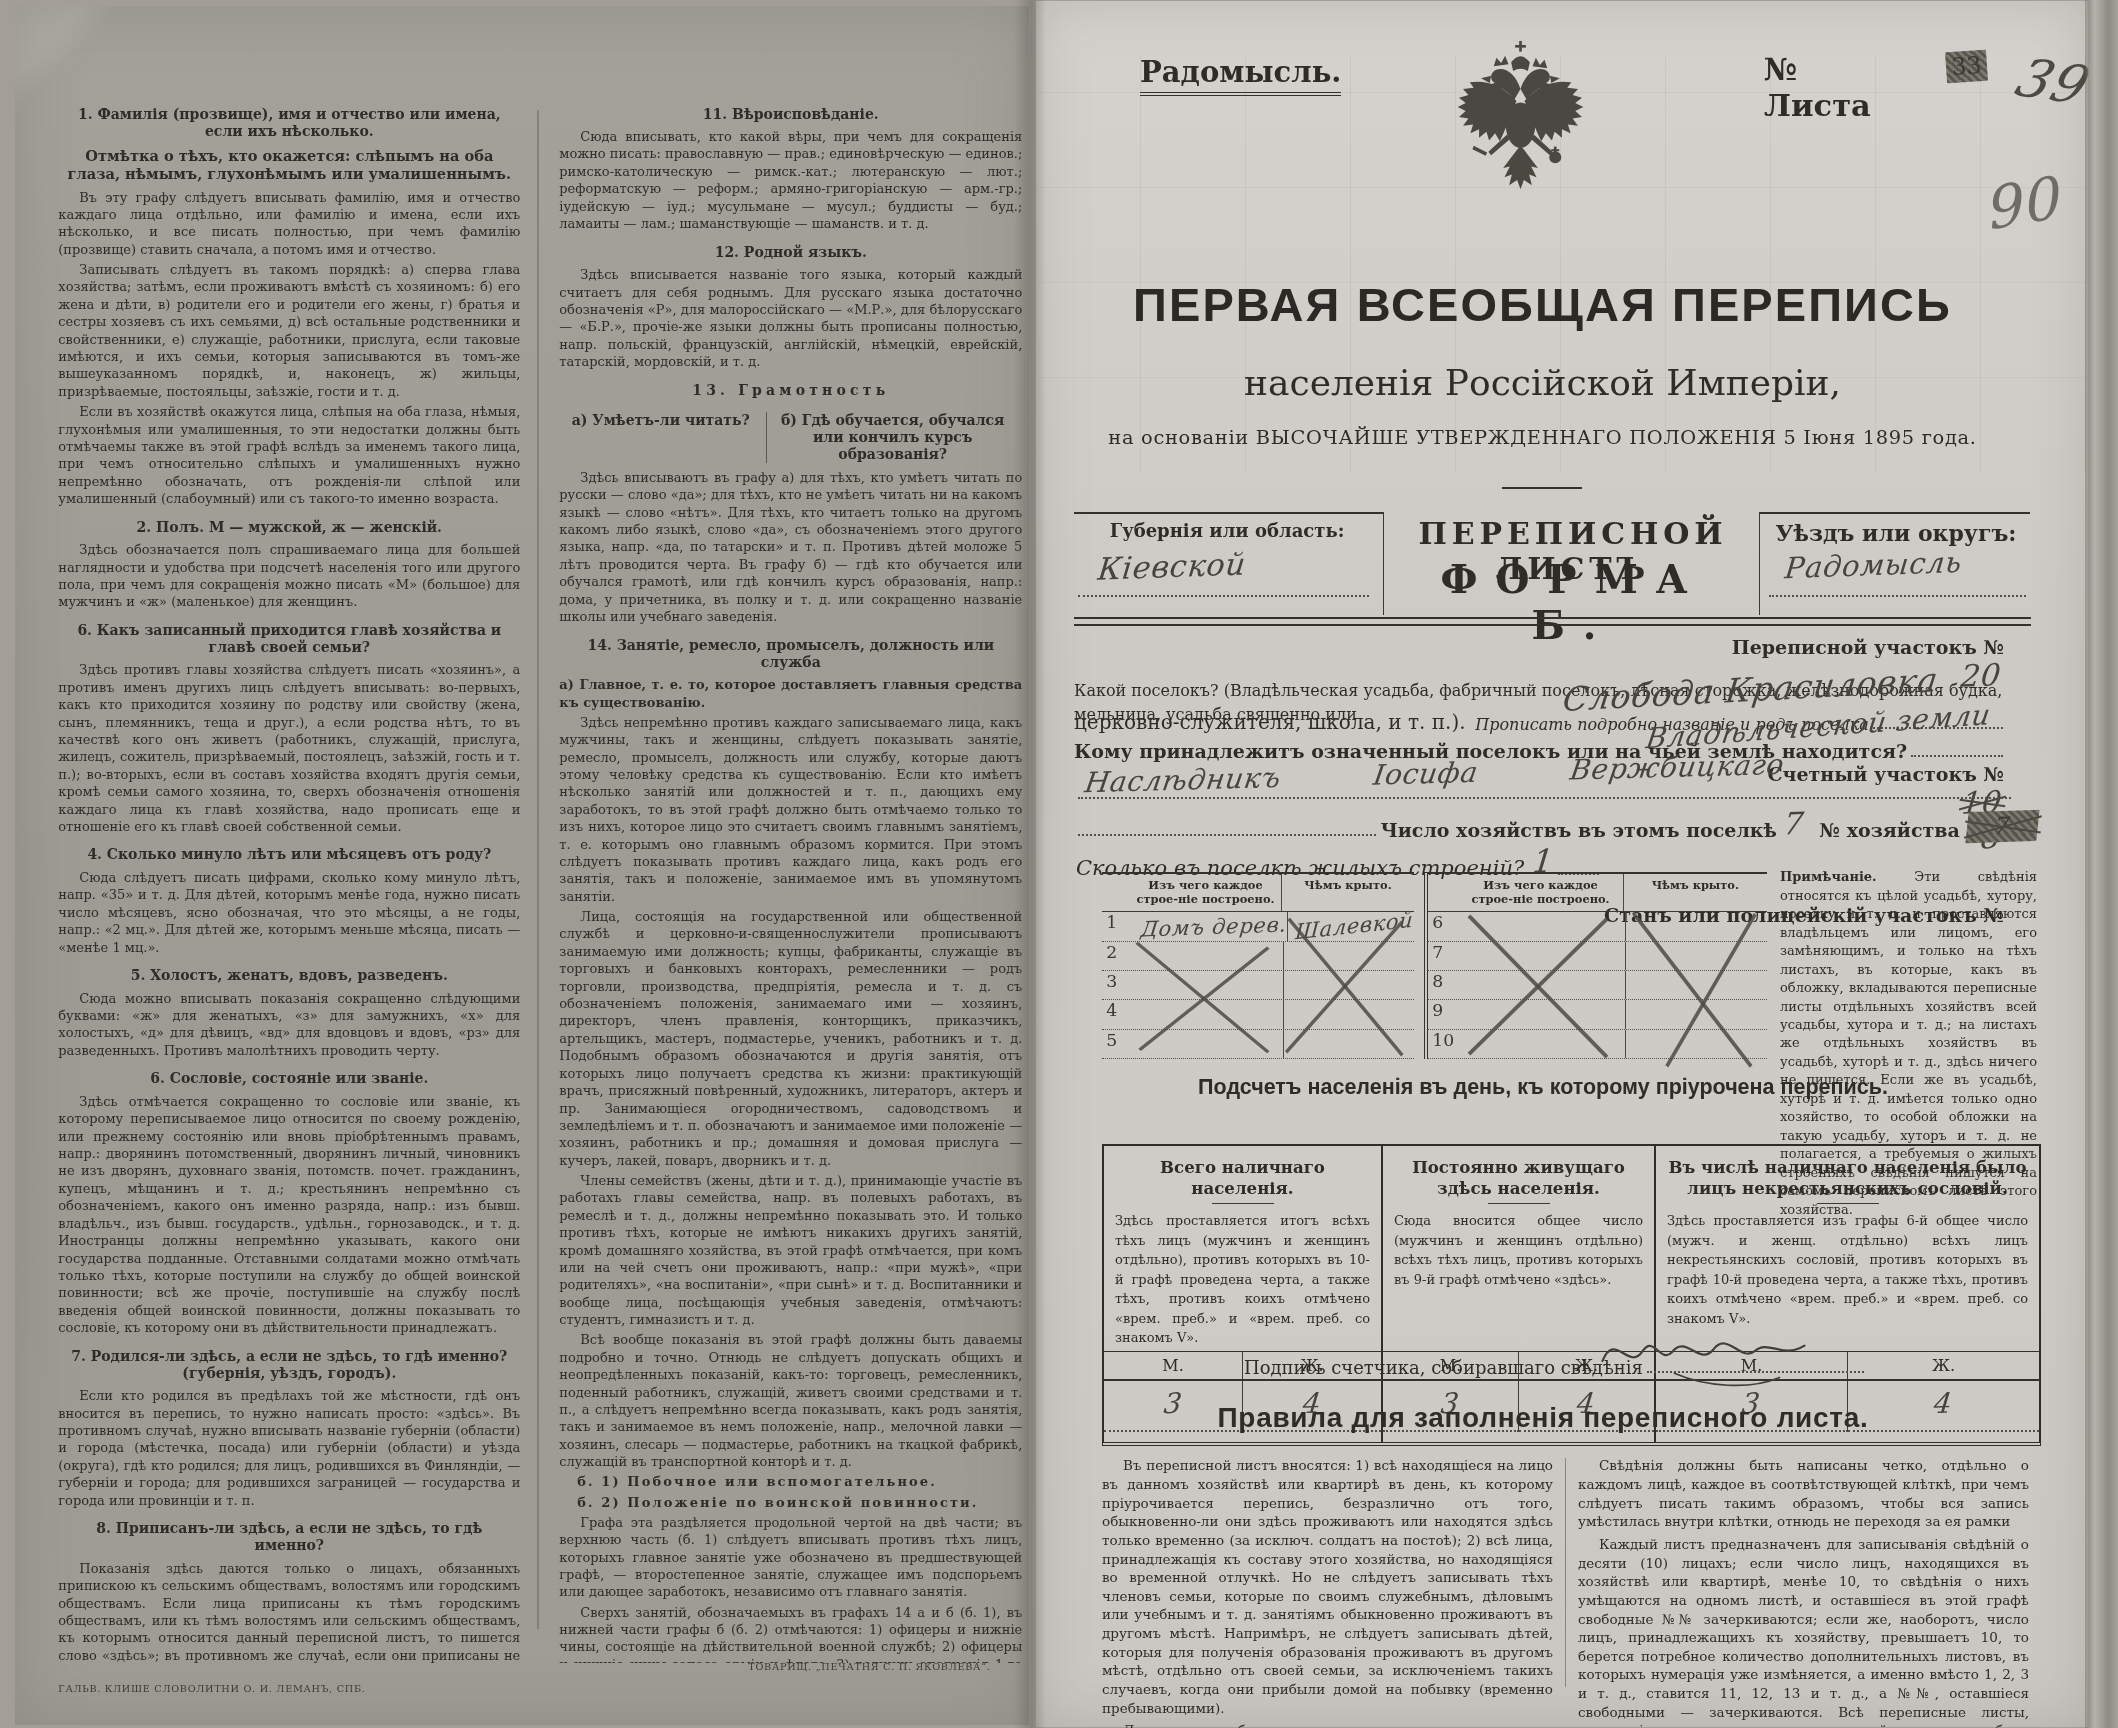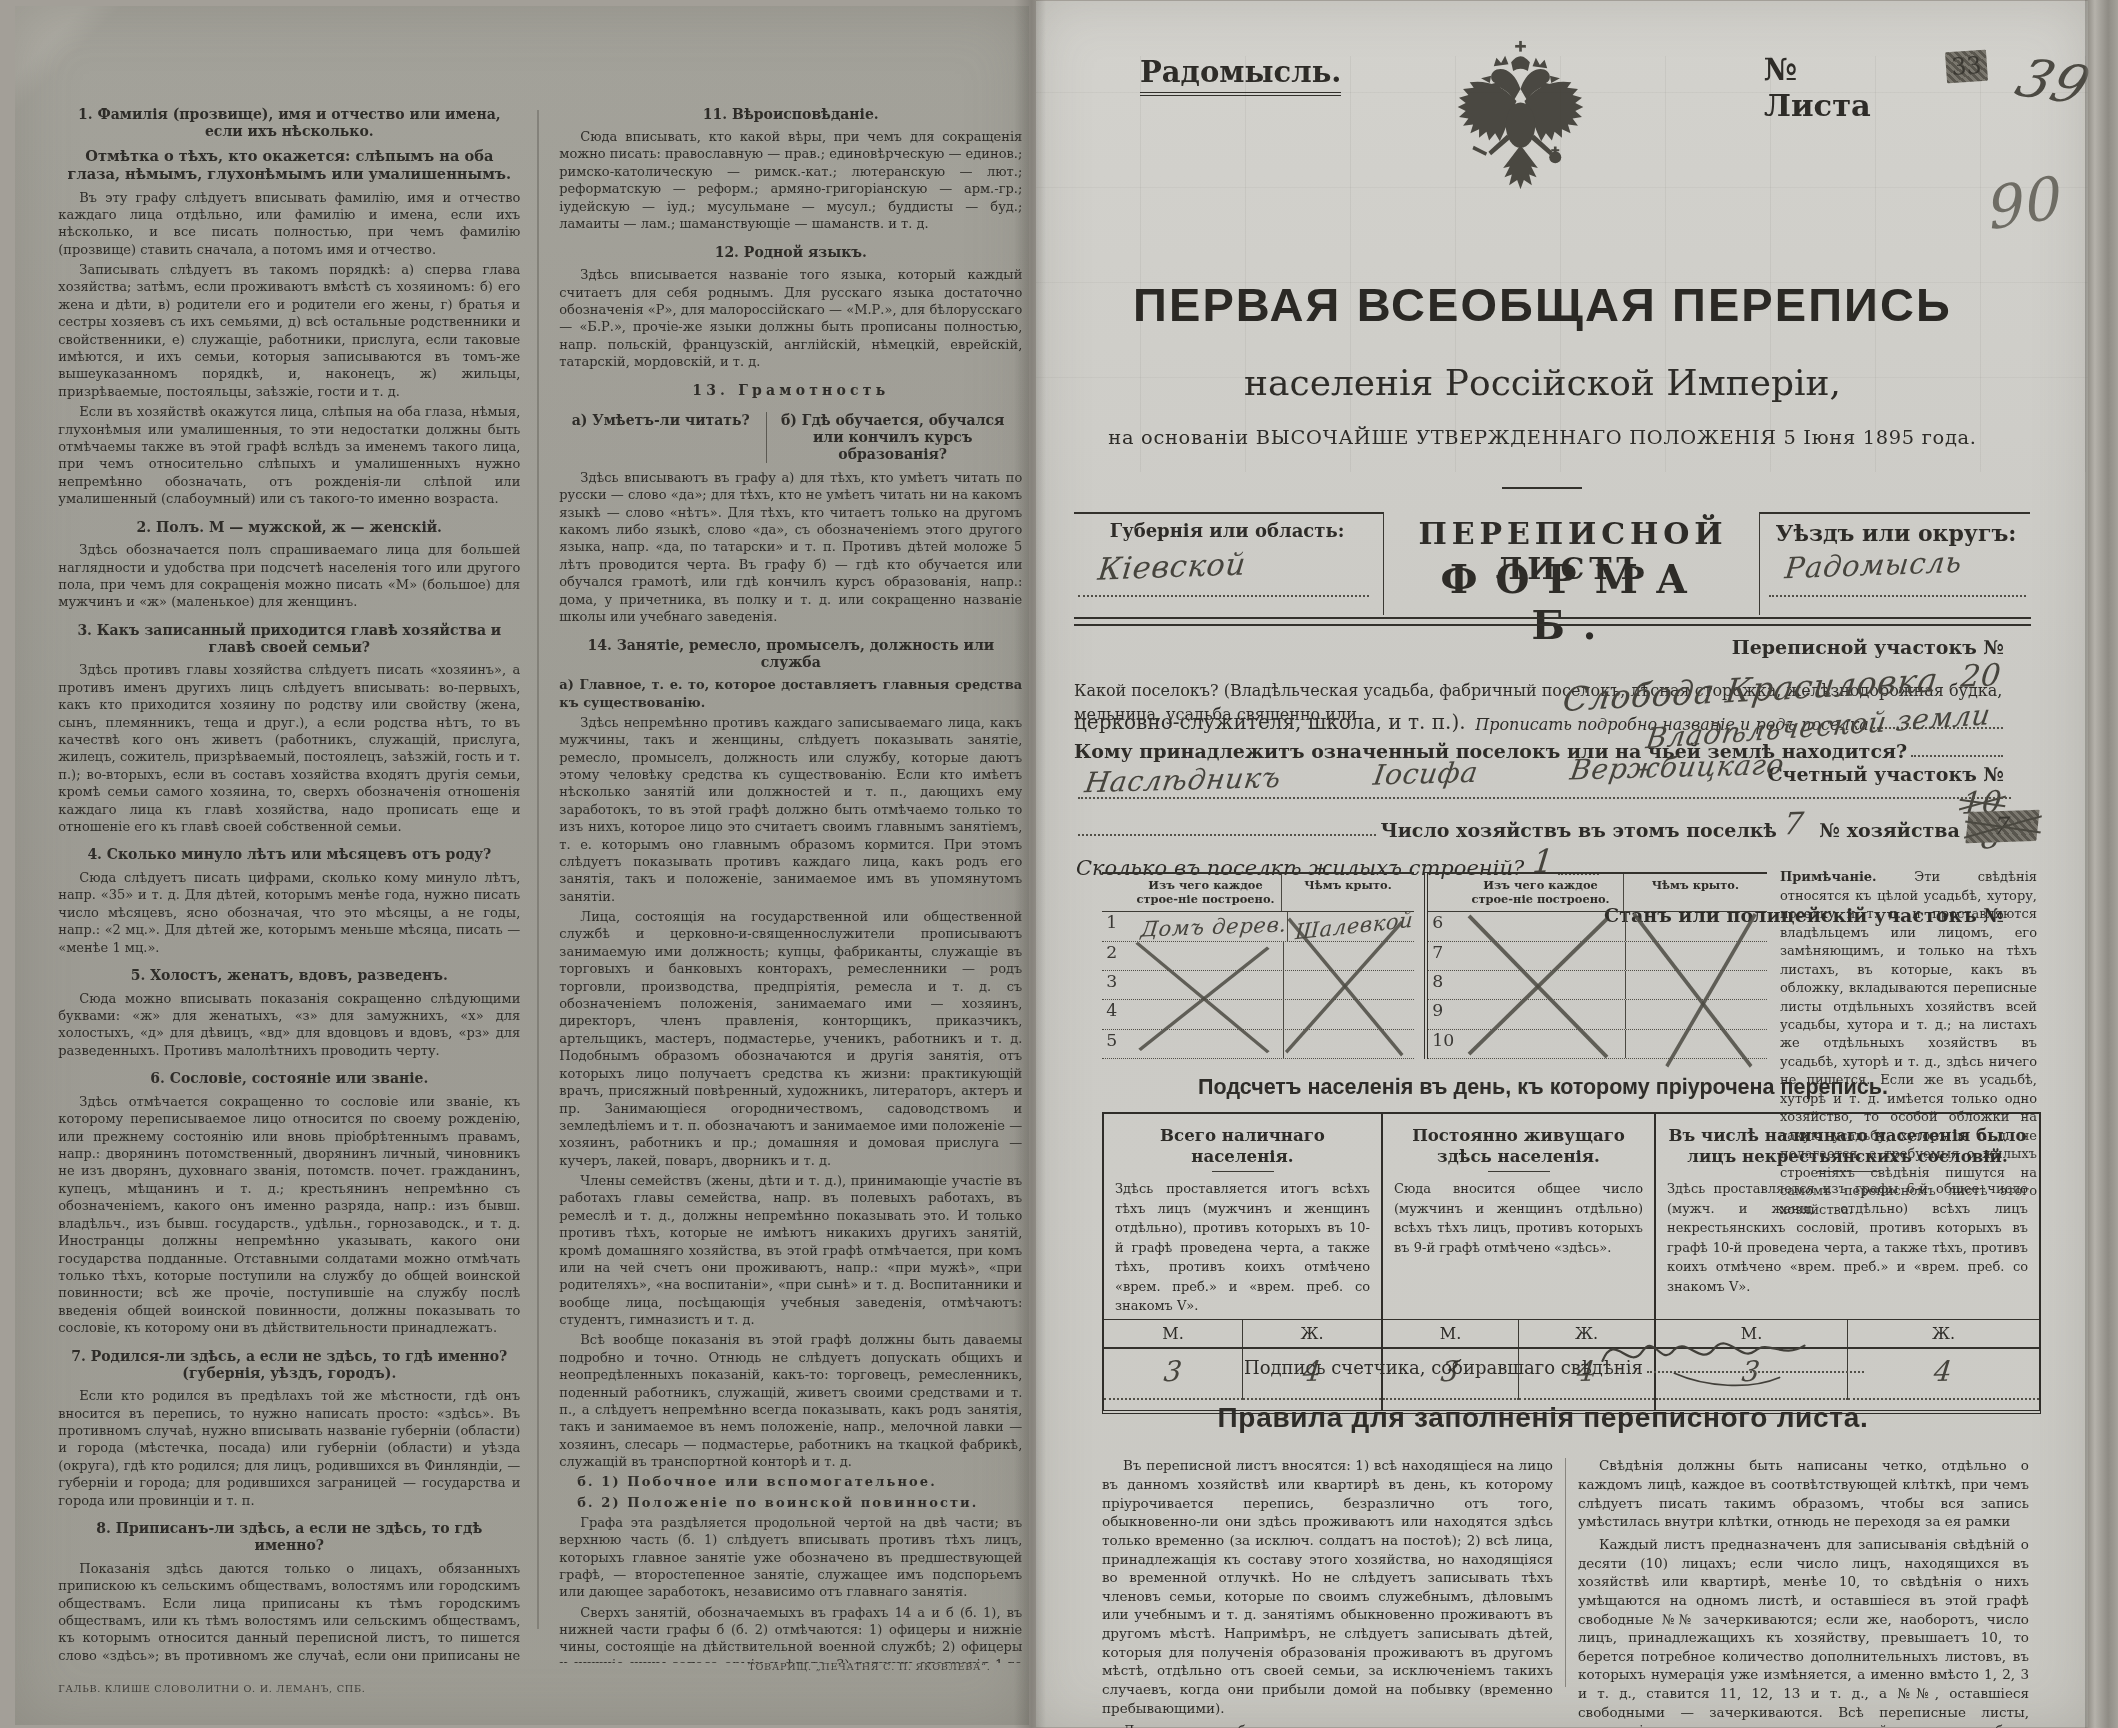--- a/index.html
+++ b/index.html
@@ -51,21 +51,21 @@
   .bt{position:relative;background:transparent;}
   .bt-hd-row{display:flex;border-bottom:1.4px solid #3c3a34;}
   .bt-hd{font-size:11.4px;font-weight:bold;text-align:center;line-height:1.25;padding:3.5px 2.8px 4.9px 2.8px;}
   .bt-row{display:flex;border-bottom:1.4px dotted #514f47;height:28.4px;position:relative;}
   .bt-num{width:28px;font-size:17.3px;text-align:left;padding-left:4.2px;color:#3a3834;}
   .bt-c1{flex:1.15;border-right:1.4px solid #4b4942;position:relative;}
   .bt-c2{flex:1;position:relative;}
   .cross{position:absolute;pointer-events:none;}
   .cross line{stroke:#4d4b43;stroke-width:2.6;opacity:.85;}
   
-  .census{position:absolute;display:flex;border:2.8px solid #2f2d29;border-bottom:4.2px double #2f2d29;background:rgba(255,255,255,.02);}
+  .census{position:absolute;display:flex;border:2.8px solid #2f2d29;border-bottom:4.2px double #2f2d29;background:rgba(255,255,255,.02);margin-top:32px;}
   .census-col{display:flex;flex-direction:column;}
   .census-col + .census-col{border-left:2.1px solid #2f2d29;}
   .census-hd{font-size:16.6px;font-weight:bold;text-align:center;padding:8.3px 9.7px 2.8px 9.7px;line-height:1.25;min-height:46px;
      display:flex;align-items:center;justify-content:center;}
   .census-hr{width:62px;border-top:1.4px solid #3c3a34;margin:0 auto 4.2px auto;}
   .census-txt{font-size:13px;line-height:1.5;padding:2.8px 11px;margin:0;flex:1;}
   .mj-row{display:flex;border-top:1.4px solid #33312c;border-bottom:2.8px solid #33312c;}
   .mj-cell{flex:1;text-align:center;font-size:16px;padding:4.2px 0;}
   .mj-cell:first-child{border-right:1.4px solid #3c3a34;}
   .val-row{display:flex;height:51px;}
@@ -90,21 +90,21 @@
     <div class="col just" style="left:43px;top:89px;width:462px;height:1568px;">
       <div class="sec-h">1. Фамилія (прозвище), имя и отчество или имена, если ихъ нѣсколько.</div>
       <div class="sec-sub">Отмѣтка о тѣхъ, кто окажется: слѣпымъ на оба глаза, нѣмымъ, глухонѣмымъ или умалишеннымъ.</div>
       <p class="bodytxt just">Въ эту графу слѣдуетъ вписывать фамилію, имя и отчество каждаго лица отдѣльно, или фамилію и имена, если ихъ нѣсколько, и все писать полностью, при чемъ фамилію (прозвище) ставить сначала, а потомъ имя и отчество.</p>
       <p class="bodytxt just">Записывать слѣдуетъ въ такомъ порядкѣ: а) сперва глава хозяйства; затѣмъ, если проживаютъ вмѣстѣ съ хозяиномъ: б) его жена и дѣти, в) родители его и родители его жены, г) братья и сестры хозяевъ съ ихъ семьями, д) всѣ остальные родственники и свойственники, е) служащіе, работники, прислуга, если таковые имѣются, и ихъ семьи, которыя записываются въ томъ-же вышеуказанномъ порядкѣ, и, наконецъ, ж) жильцы, призрѣваемые, постояльцы, заѣзжіе, гости и т. д.</p>
       <p class="bodytxt just">Если въ хозяйствѣ окажутся лица, слѣпыя на оба глаза, нѣмыя, глухонѣмыя или умалишенныя, то эти недостатки должны быть отмѣчаемы также въ этой графѣ вслѣдъ за именемъ такого лица, при чемъ относительно слѣпыхъ и умалишенныхъ нужно непремѣнно обозначать, отъ рожденія-ли слѣпой или умалишенный (слабоумный) или съ такого-то именно возраста.</p>
 
       <div class="sec-h">2. Полъ. М — мужской, ж — женскій.</div>
       <p class="bodytxt just">Здѣсь обозначается полъ спрашиваемаго лица для большей наглядности и удобства при подсчетѣ населенія того или другого пола, при чемъ для сокращенія можно писать «М» (большое) для мужчинъ и «ж» (маленькое) для женщинъ.</p>
 
-      <div class="sec-h">3. Какъ записанный приходится главѣ хозяйства и главѣ своей семьи?</div>
+      <div class="sec-h">6. Какъ записанный приходится главѣ хозяйства и главѣ своей семьи?</div>
       <p class="bodytxt just">Здѣсь противъ главы хозяйства слѣдуетъ писать «хозяинъ», а противъ именъ другихъ лицъ слѣдуетъ вписывать: во-первыхъ, какъ кто приходится хозяину по родству или свойству (жена, сынъ, племянникъ, теща и друг.), а если родства нѣтъ, то въ качествѣ кого онъ живетъ (работникъ, служащій, прислуга, жилецъ, сожитель, призрѣваемый, постоялецъ, заѣзжій, гость и т. п.); во-вторыхъ, если въ составъ хозяйства входятъ другія семьи, кромѣ семьи самого хозяина, то, сверхъ обозначенія отношенія каждаго лица къ главѣ хозяйства, надо прописать еще и отношеніе его къ главѣ своей собственной семьи.</p>
 
       <div class="sec-h">4. Сколько минуло лѣтъ или мѣсяцевъ отъ роду?</div>
       <p class="bodytxt just">Сюда слѣдуетъ писать цифрами, сколько кому минуло лѣтъ, напр. «35» и т. д. Для дѣтей, которымъ менѣе года, нужно писать число мѣсяцевъ, ясно обозначая, что это мѣсяцы, а не годы, напр.: «2 мц.». Для дѣтей же, которымъ меньше мѣсяца, писать — «менѣе 1 мц.».</p>
 
       <div class="sec-h">5. Холостъ, женатъ, вдовъ, разведенъ.</div>
       <p class="bodytxt just">Сюда можно вписывать показанія сокращенно слѣдующими буквами: «ж» для женатыхъ, «з» для замужнихъ, «х» для холостыхъ, «д» для дѣвицъ, «вд» для вдовцовъ и вдовъ, «рз» для разведенныхъ. Противъ малолѣтнихъ проводить черту.</p>
 
       <div class="sec-h">6. Сословіе, состояніе или званіе.</div>
       <p class="bodytxt just">Здѣсь отмѣчается сокращенно то сословіе или званіе, къ которому переписываемое лицо относится по своему рожденію, или прежнему состоянію или вновь пріобрѣтеннымъ правамъ, напр.: дворянинъ потомственный, дворянинъ личный, чиновникъ не изъ дворянъ, духовнаго званія, потомств. почет. гражданинъ, купецъ, мѣщанинъ и т. д.; крестьянинъ непремѣнно съ обозначеніемъ, какого онъ именно разряда, напр.: изъ бывш. владѣльч., изъ бывш. государств., удѣльн., горнозаводск., и т. д. Иностранцы должны непремѣнно указывать, какого они государства подданные. Отставными солдатами можно отмѣчать только тѣхъ, которые поступили на службу до общей воинской повинности; всѣ же прочіе, поступившіе на службу послѣ введенія общей воинской повинности, должны показывать то сословіе, къ которому они въ дѣйствительности принадлежатъ.</p>

